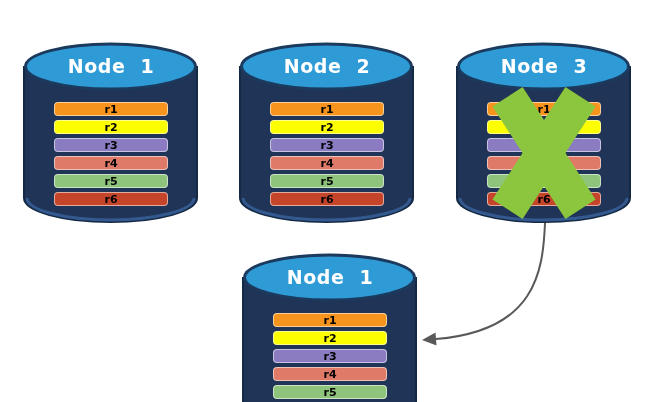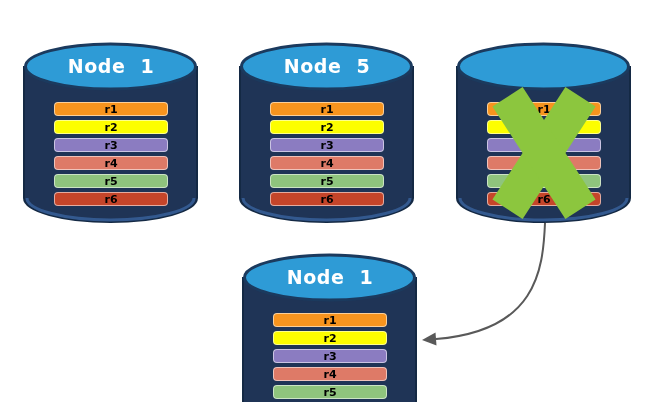--- a/index.html
+++ b/index.html
@@ -72,21 +72,21 @@
         </div>
     </div>
   </div>
 
   <div class="node n2">
     <svg class="cyl" width="178" height="182" viewBox="0 0 178 182">
       <path class="cyl-body" d="M2,25 L2,156 A86.5,24 0 0 0 175,156 L175,25 Z"></path>
       <path class="cyl-rim" d="M5,156 A83.5,22 0 0 0 172,156"></path>
       <ellipse class="cyl-top" cx="88.5" cy="24.5" rx="85" ry="22.5"></ellipse>
     </svg>
-    <div class="node-label">Node 5</div>
+    <div class="node-label">Node 2</div>
     <div class="rows">
       <div class="row" style="background-color: rgb(247, 148, 30);">
           <span class="row-label">r1</span>
         </div>
       <div class="row" style="background-color: rgb(253, 254, 0);">
           <span class="row-label">r2</span>
         </div>
       <div class="row" style="background-color: rgb(139, 124, 193);">
           <span class="row-label">r3</span>
         </div>
@@ -101,20 +101,21 @@
         </div>
     </div>
   </div>
 
   <div class="node n3">
     <svg class="cyl" width="178" height="182" viewBox="0 0 178 182">
       <path class="cyl-body" d="M2,25 L2,156 A86.5,24 0 0 0 175,156 L175,25 Z"></path>
       <path class="cyl-rim" d="M5,156 A83.5,22 0 0 0 172,156"></path>
       <ellipse class="cyl-top" cx="88.5" cy="24.5" rx="85" ry="22.5"></ellipse>
     </svg>
+    <div class="node-label">Node 3</div>
     <div class="rows">
       <div class="row" style="background-color: rgb(247, 148, 30);">
           <span class="row-label">r1</span>
         </div>
       <div class="row" style="background-color: rgb(253, 254, 0);">
           <span class="row-label">r2</span>
         </div>
       <div class="row" style="background-color: rgb(139, 124, 193);">
           <span class="row-label">r3</span>
         </div>

